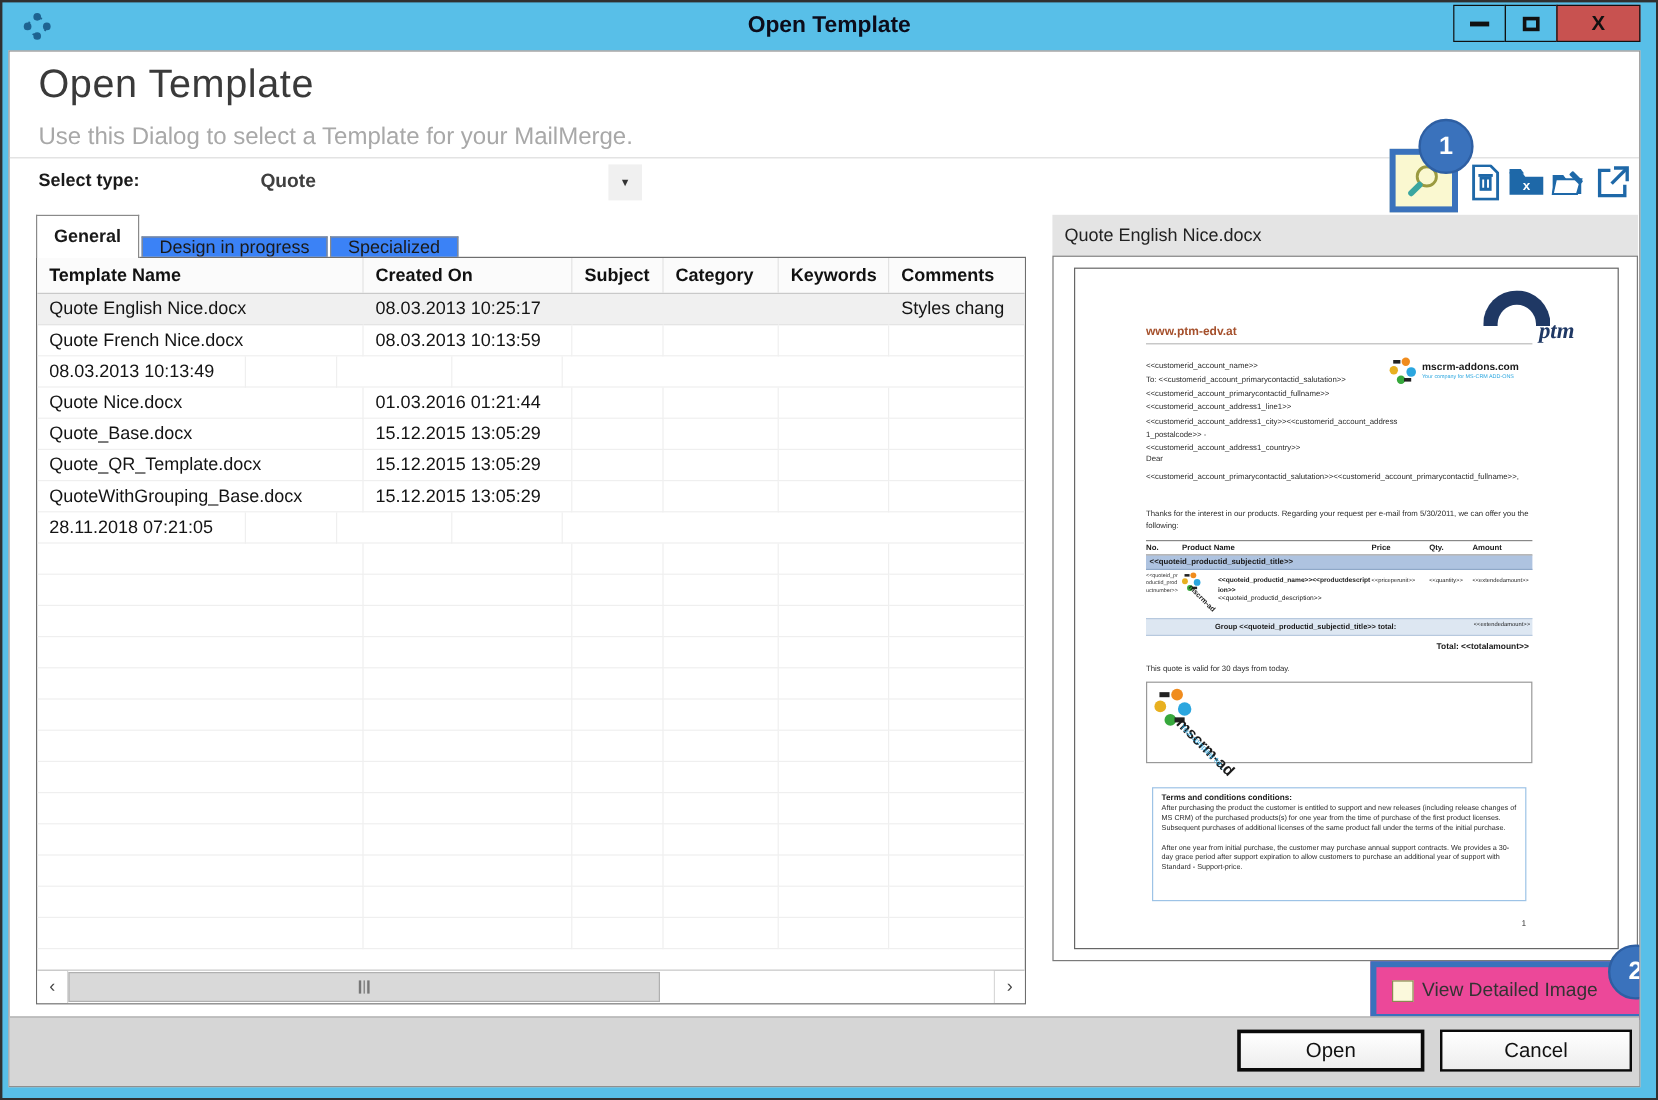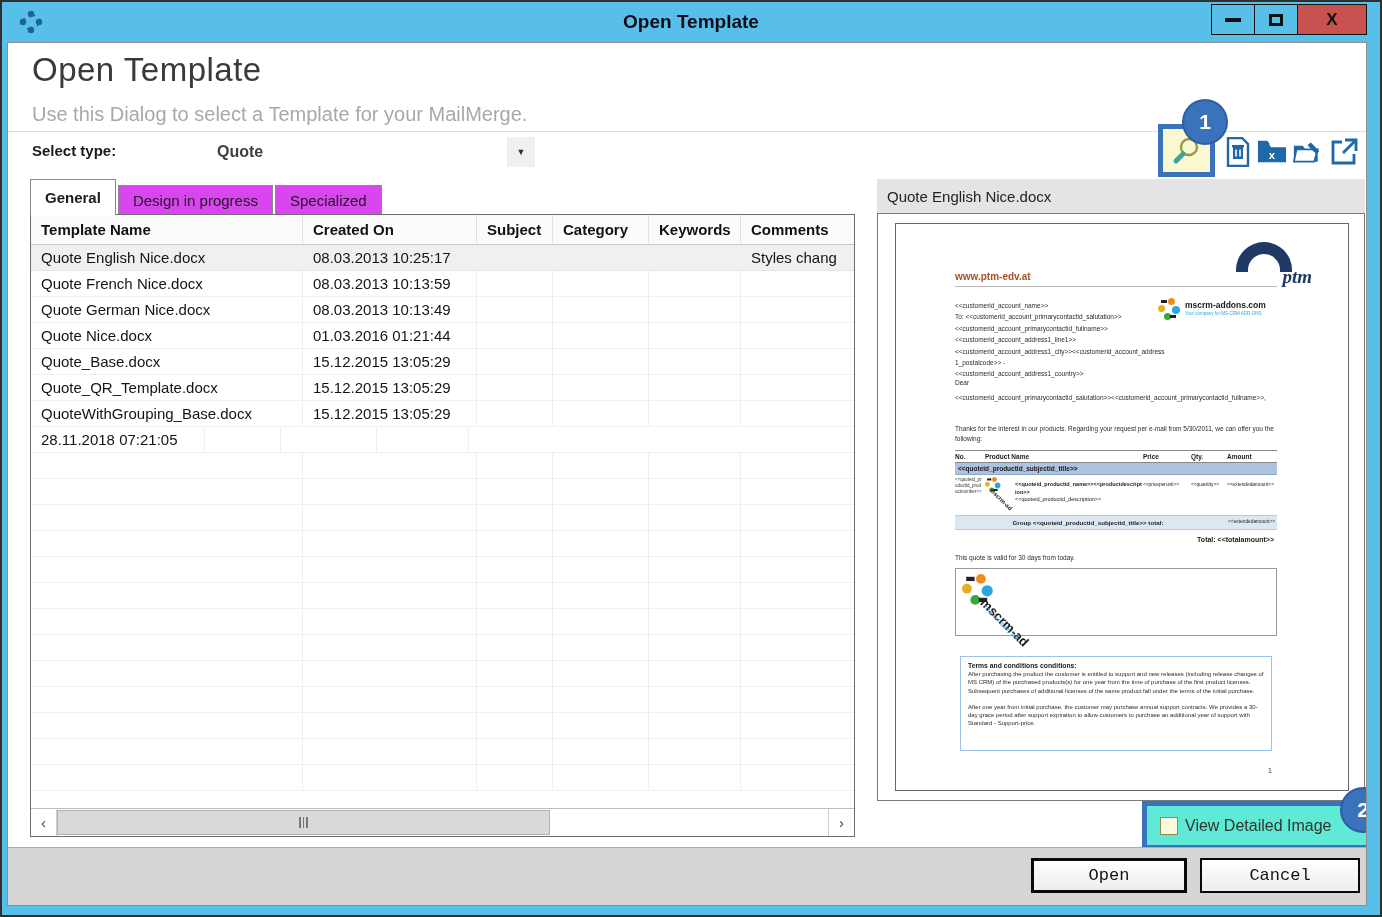--- a/index.html
+++ b/index.html
@@ -33,21 +33,21 @@
   .hl-box { position:absolute; left:1150px; top:81px; width:57px; height:53px; background:#FAF8D0; border:5px solid #3A72BC; display:flex; align-items:center; justify-content:center; }
   .tool-icon { position:absolute; top:94px; width:30px; height:30px; display:flex; align-items:center; justify-content:center; cursor:pointer; }
   .ti-delete { left:1215px; } .ti-folder-x { left:1249px; } .ti-folder-edit { left:1285px; } .ti-external { left:1321px; }
 
   .badge { position:absolute; width:46px; height:46px; border-radius:50%; background:#3A72BC; border:2px solid #2E5FA3; color:#fff; font-size:21px; font-weight:700; display:flex; align-items:center; justify-content:center; z-index:30; }
   .badge-1 { left:1174px; top:56px; }
   .badge-2 { left:1332px; top:744px; }
 
   
   .tabs { position:absolute; left:22px; top:136px; height:36px; display:flex; align-items:flex-end; }
-  .tab { height:30px; padding:0 14px; background:#d946ef; border:1px solid #8a8a8a; border-bottom:none; display:flex; align-items:center; font-size:15px; color:#1a1a1a; margin-right:2px; cursor:pointer; }
+  .tab { height:18px; padding:0 14px; background:#3b82f6; border:1px solid #8a8a8a; border-bottom:none; display:flex; align-items:center; font-size:15px; color:#1a1a1a; margin-right:2px; cursor:pointer; }
   .tab.active { height:36px; background:#fff; font-weight:700; position:relative; z-index:2; }
 
   
   .table-container { position:absolute; left:22px; top:171px; width:825px; height:623px; border:1px solid #6e6e6e; background:#fff; display:flex; flex-direction:column; overflow:hidden; }
   .thead { display:flex; height:30px; flex:0 0 30px; background:#fbfbfb; border-bottom:1px solid #c9c9c9; }
   .hcell { display:flex; align-items:center; font-size:15px; font-weight:700; color:#111; padding-left:10px; border-right:1px solid #e3e3e3; cursor:pointer; }
   .tbody { flex:1 1 auto; overflow:hidden; }
   .trow { display:flex; height:26px; }
   .tcell { display:flex; align-items:center; font-size:15px; color:#141414; padding-left:10px; border-right:1px solid #efefef; border-bottom:1px solid #efefef; overflow:hidden; white-space:nowrap; }
   .trow.selected { background:#f0f0f0; }
@@ -114,26 +114,26 @@
   .bigdiag { position:absolute; left:32px; top:26px; font-size:13px; font-weight:700; color:#1a1a1a; transform:rotate(45deg); transform-origin:0 0; white-space:nowrap; }
   .bigdiag-sub { position:absolute; left:30px; top:34px; font-size:6px; color:#2BA6DF; transform:rotate(45deg); transform-origin:0 0; white-space:nowrap; }
 
   .doc-terms { position:absolute; left:64px; top:432px; width:312px; height:95px; border:1px solid #9DC3E6; padding:5px 7px; }
   .terms-title { font-size:6.8px; font-weight:700; color:#1a1a1a; }
   .terms-body { font-size:6px; line-height:8.3px; color:#2b2b2b; margin-top:1px; }
   .terms-body.second { margin-top:8px; }
   .doc-pagenum { position:absolute; left:372px; top:543px; font-size:7px; color:#333; }
 
   
-  .vdi-box { position:absolute; left:1134px; top:758px; width:229px; height:49px; background:#5eead4; border:5px solid #3A72BC; display:flex; align-items:center; padding-left:13px; }
+  .vdi-box { position:absolute; left:1134px; top:758px; width:229px; height:49px; background:#ec4899; border:5px solid #3A72BC; display:flex; align-items:center; padding-left:13px; }
   .vdi-check { width:18px; height:18px; background:#FBF9DC; border:1.5px solid #8a8a52; margin-right:7px; cursor:pointer; }
   .vdi-label { font-size:16px; color:#333; }
 
   .footer { position:absolute; left:0; right:0; bottom:0; height:58px; background:#d6d6d6; border-top:1px solid #ababab; }
-  .dlg-btn { position:absolute; height:35px; background:linear-gradient(#ffffff,#ededed); font-size:17px; color:#111; display:flex; align-items:center; justify-content:center; cursor:pointer;font-family:Liberation Mono, monospace; }
+  .dlg-btn { position:absolute; height:35px; background:linear-gradient(#ffffff,#ededed); font-size:17px; color:#111; display:flex; align-items:center; justify-content:center; cursor:pointer; }
   .btn-open { left:1023px; top:815px; width:156px; border:3px solid #0a0a0a; }
   .btn-cancel { left:1192px; top:815px; width:160px; border:2px solid #0a0a0a; }
 </style>
 </head>
 <body>
 
 <div class="window">
 
   <div class="titlebar">
     <svg class="app-icon" viewBox="0 0 26 26">
@@ -235,21 +235,20 @@
           </div>
           <div class="trow">
             <div class="tcell c-name">Quote French Nice.docx</div>
             <div class="tcell c-created">08.03.2013 10:13:59</div>
             <div class="tcell c-subject"></div>
             <div class="tcell c-category"></div>
             <div class="tcell c-keywords"></div>
             <div class="tcell c-comments"></div>
           </div>
           <div class="trow">
-            <div class="tcell c-name">Quote German Nice.docx</div>
             <div class="tcell c-created">08.03.2013 10:13:49</div>
             <div class="tcell c-subject"></div>
             <div class="tcell c-category"></div>
             <div class="tcell c-keywords"></div>
             <div class="tcell c-comments"></div>
           </div>
           <div class="trow">
             <div class="tcell c-name">Quote Nice.docx</div>
             <div class="tcell c-created">01.03.2016 01:21:44</div>
             <div class="tcell c-subject"></div>

